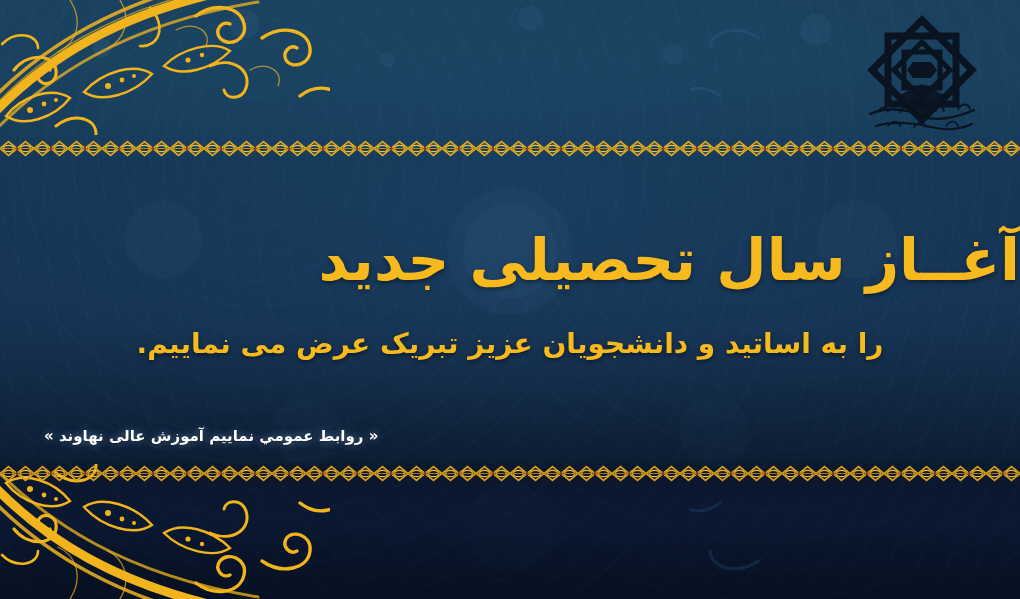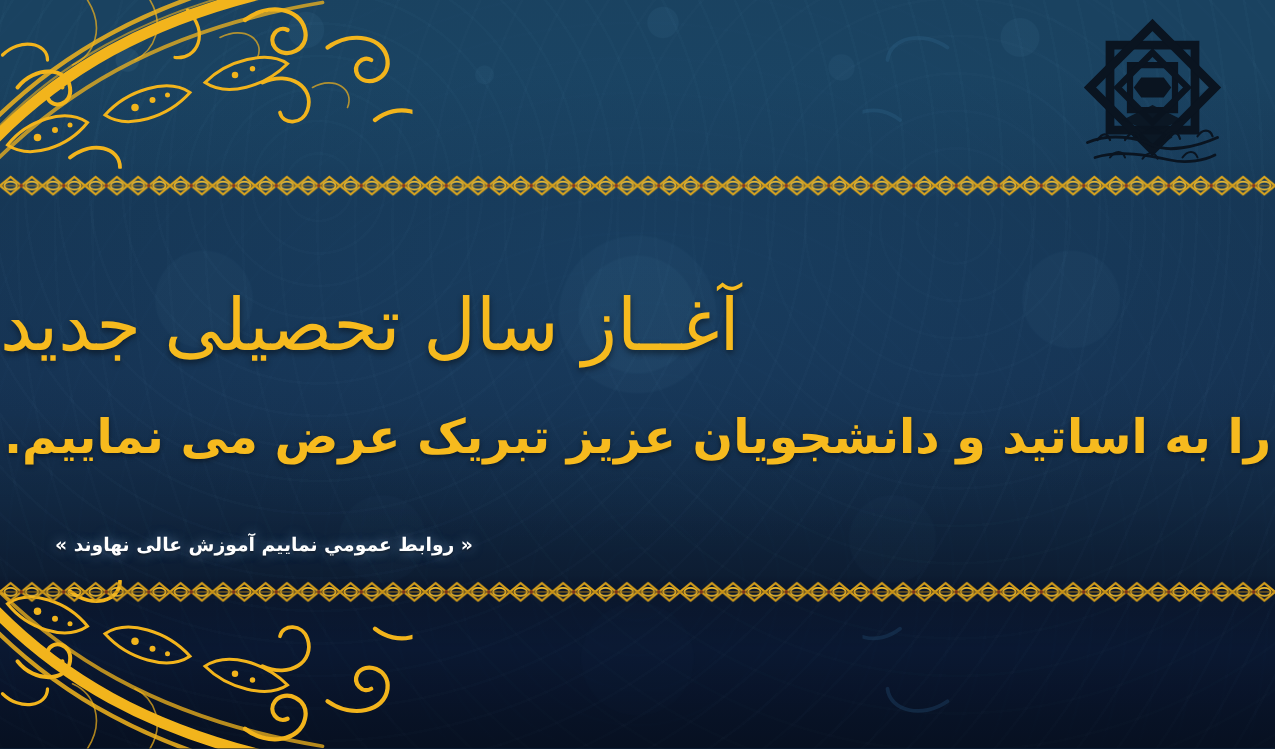--- a/index.html
+++ b/index.html
@@ -87,36 +87,36 @@
     width:128px;height:128px;
     pointer-events:none;
   }
   .logo svg{display:block;width:100%;height:100%;}
 
   
   .headline{
     position:absolute;
     left:0;right:0;
     top:226px;
-    text-align:left;
+    text-align:right;
     color:#F6BA1E;
     font-size:58px;
-    font-weight:normal;
+    font-weight:bold;
     letter-spacing:0px;
     line-height:1.18;
     text-shadow:0 2px 5px rgba(0,0,0,.45);
     direction:rtl;
   }
   .subhead{
     position:absolute;
     left:0;right:0;
     top:326px;
     text-align:center;
     color:#F6BA1E;
-    font-size:38px;
+    font-size:28px;
     font-weight:bold;
     line-height:1.25;
     text-shadow:0 2px 4px rgba(0,0,0,.45);
     direction:rtl;
   }
   .attribution{
     position:absolute;
     left:44px;
     top:427px;
     color:#ffffff;

